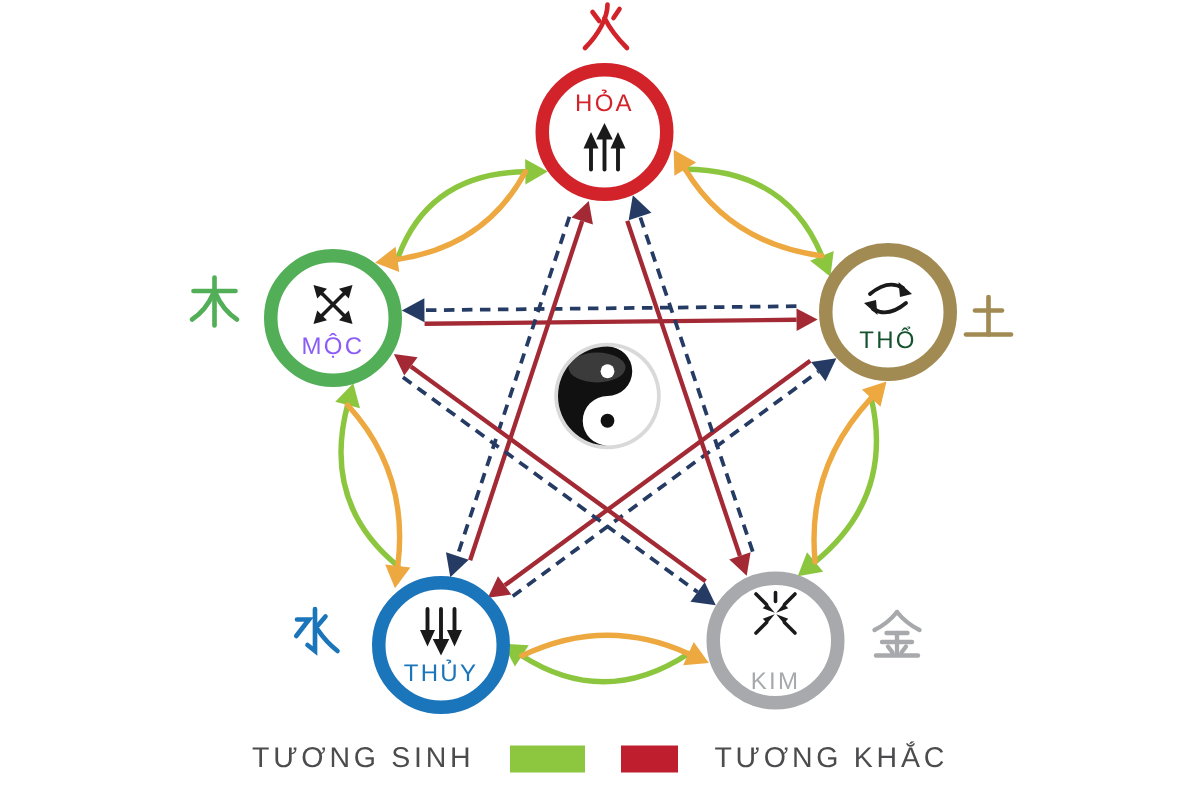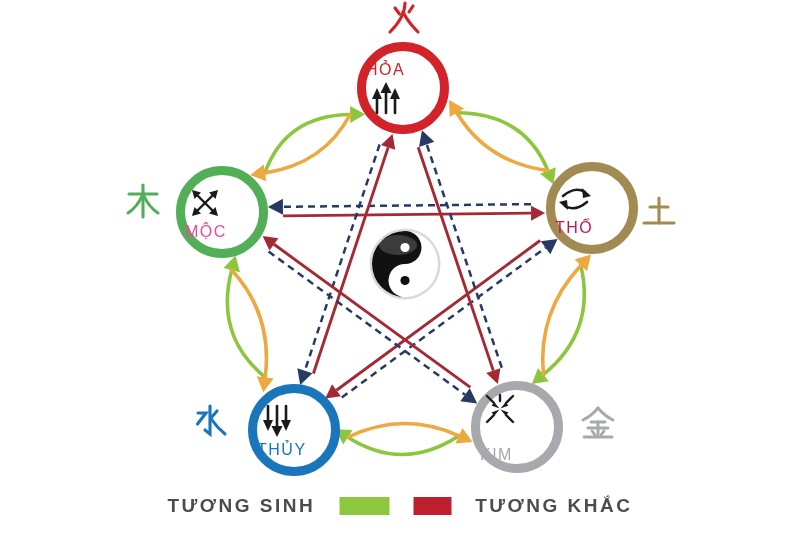--- a/index.html
+++ b/index.html
@@ -4,37 +4,37 @@
 <style>
   html,body{margin:0;padding:0;background:#fff;}
   .stage{
     position:relative;width:800px;height:533px;background:#ffffff;overflow:hidden;
     font-family:"Liberation Sans","DejaVu Sans",sans-serif;
   }
   svg.layer{position:absolute;left:0;top:0;}
   .node{
     position:absolute;width:92px;height:92px;box-sizing:border-box;
     border:9px solid #000;border-radius:50%;background:#fff;
-    display:flex;flex-direction:column;align-items:flex-start;justify-content:center;
+    display:flex;flex-direction:column;align-items:center;justify-content:center;
     z-index:3;
   }
   .nlabel{
     font-size:16px;letter-spacing:1.5px;font-weight:400;line-height:1;
     white-space:nowrap;
   }
   .node .nicon{color:#1a1a1a;}
   .node.label-top .nlabel{order:0;margin-top:1px;}
   .node.label-top .nicon{order:1;margin-top:2px;}
   .node.label-bottom .nicon{order:0;}
   .node.label-bottom .nlabel{order:1;margin-top:3px;}
   .han{position:absolute;z-index:2;transform:translate(-50%,-50%);}
   .legend{
     position:absolute;left:50%;top:495px;transform:translateX(-50%);
     display:flex;align-items:center;gap:24px;z-index:3;
-    color:#4c4c4e;font-size:19px;letter-spacing:2.5px;font-weight:700;
+    color:#4c4c4e;font-size:19px;letter-spacing:2.5px;font-weight:400;
     white-space:nowrap;
   }
   .swatch{display:inline-block;height:18px;}
   .sw-sinh{width:50px;}
   .sw-khac{width:38px;}
 </style>
 </head>
 <body>
 
 <div class="stage">
@@ -108,21 +108,21 @@
 
   <div class="node label-bottom" id="node-tho" style="left: 546px; top: 162px; border-color: rgb(162, 139, 82);">
     <svg class="nicon" width="40" height="36" viewBox="0 0 40 36">
       <g stroke="currentColor" stroke-width="2.6" fill="none" stroke-linecap="round">
         <path d="M 8 15 Q 20 5 30 11"></path>
         <path d="M 32 21 Q 20 31 10 25"></path>
       </g>
       <polygon points="36,15 27,7 28,17" fill="currentColor"></polygon>
       <polygon points="4,21 13,29 12,19" fill="currentColor"></polygon>
     </svg>
-    <span class="nlabel" style="color: #be185d;">THỔ</span>
+    <span class="nlabel" style="color: #14532d;">THỔ</span>
   </div>
 
   <div class="node label-bottom" id="node-kim" style="left: 471px; top: 381px; border-color: rgb(167, 169, 172); gap: 17px;">
     <svg class="nicon" width="40" height="36" viewBox="0 0 40 36">
       <g stroke="currentColor" stroke-width="2.4" fill="currentColor" stroke-linecap="round">
         <line x1="7" y1="5" x2="14" y2="12"></line>
           <polygon points="19.5,17.5 11.5,14.5 14.5,11.5" stroke="none"></polygon>
         <line x1="33" y1="5" x2="26" y2="12"></line>
           <polygon points="20.5,17.5 25.5,11.5 28.5,14.5" stroke="none"></polygon>
         <line x1="7" y1="31" x2="14" y2="24"></line>
@@ -153,21 +153,21 @@
     <svg class="nicon" width="40" height="36" viewBox="0 0 40 36">
       <g stroke="currentColor" stroke-width="2.4" fill="currentColor" stroke-linecap="round">
         <line x1="13" y1="11" x2="27" y2="25"></line>
         <line x1="27" y1="11" x2="13" y2="25"></line>
         <polygon points="7,5 16,7.5 9.5,14" stroke="none"></polygon>
         <polygon points="33,5 30.5,14 24,7.5" stroke="none"></polygon>
         <polygon points="7,31 9.5,22 16,28.5" stroke="none"></polygon>
         <polygon points="33,31 24,28.5 30.5,22" stroke="none"></polygon>
       </g>
     </svg>
-    <span class="nlabel" style="color: #ec4899;">MỘC</span>
+    <span class="nlabel" style="color: #8b5cf6;">MỘC</span>
   </div>
 
   <svg class="han" id="han-hoa" style="left: 404px; top: 19px; color: rgb(210, 35, 42);" width="40" height="40" viewBox="0 0 40 40" aria-label="火">
     <g stroke="currentColor" stroke-width="3.1" fill="none" stroke-linecap="round">
       <path d="M11 9 L15.5 15"></path>
         <path d="M29 7 L25 13"></path>
       <path d="M21 4 C21 13 15 24 6 33"></path>
       <path d="M19 13 C23 21 29 28 34 33"></path>
     </g>
   </svg>

